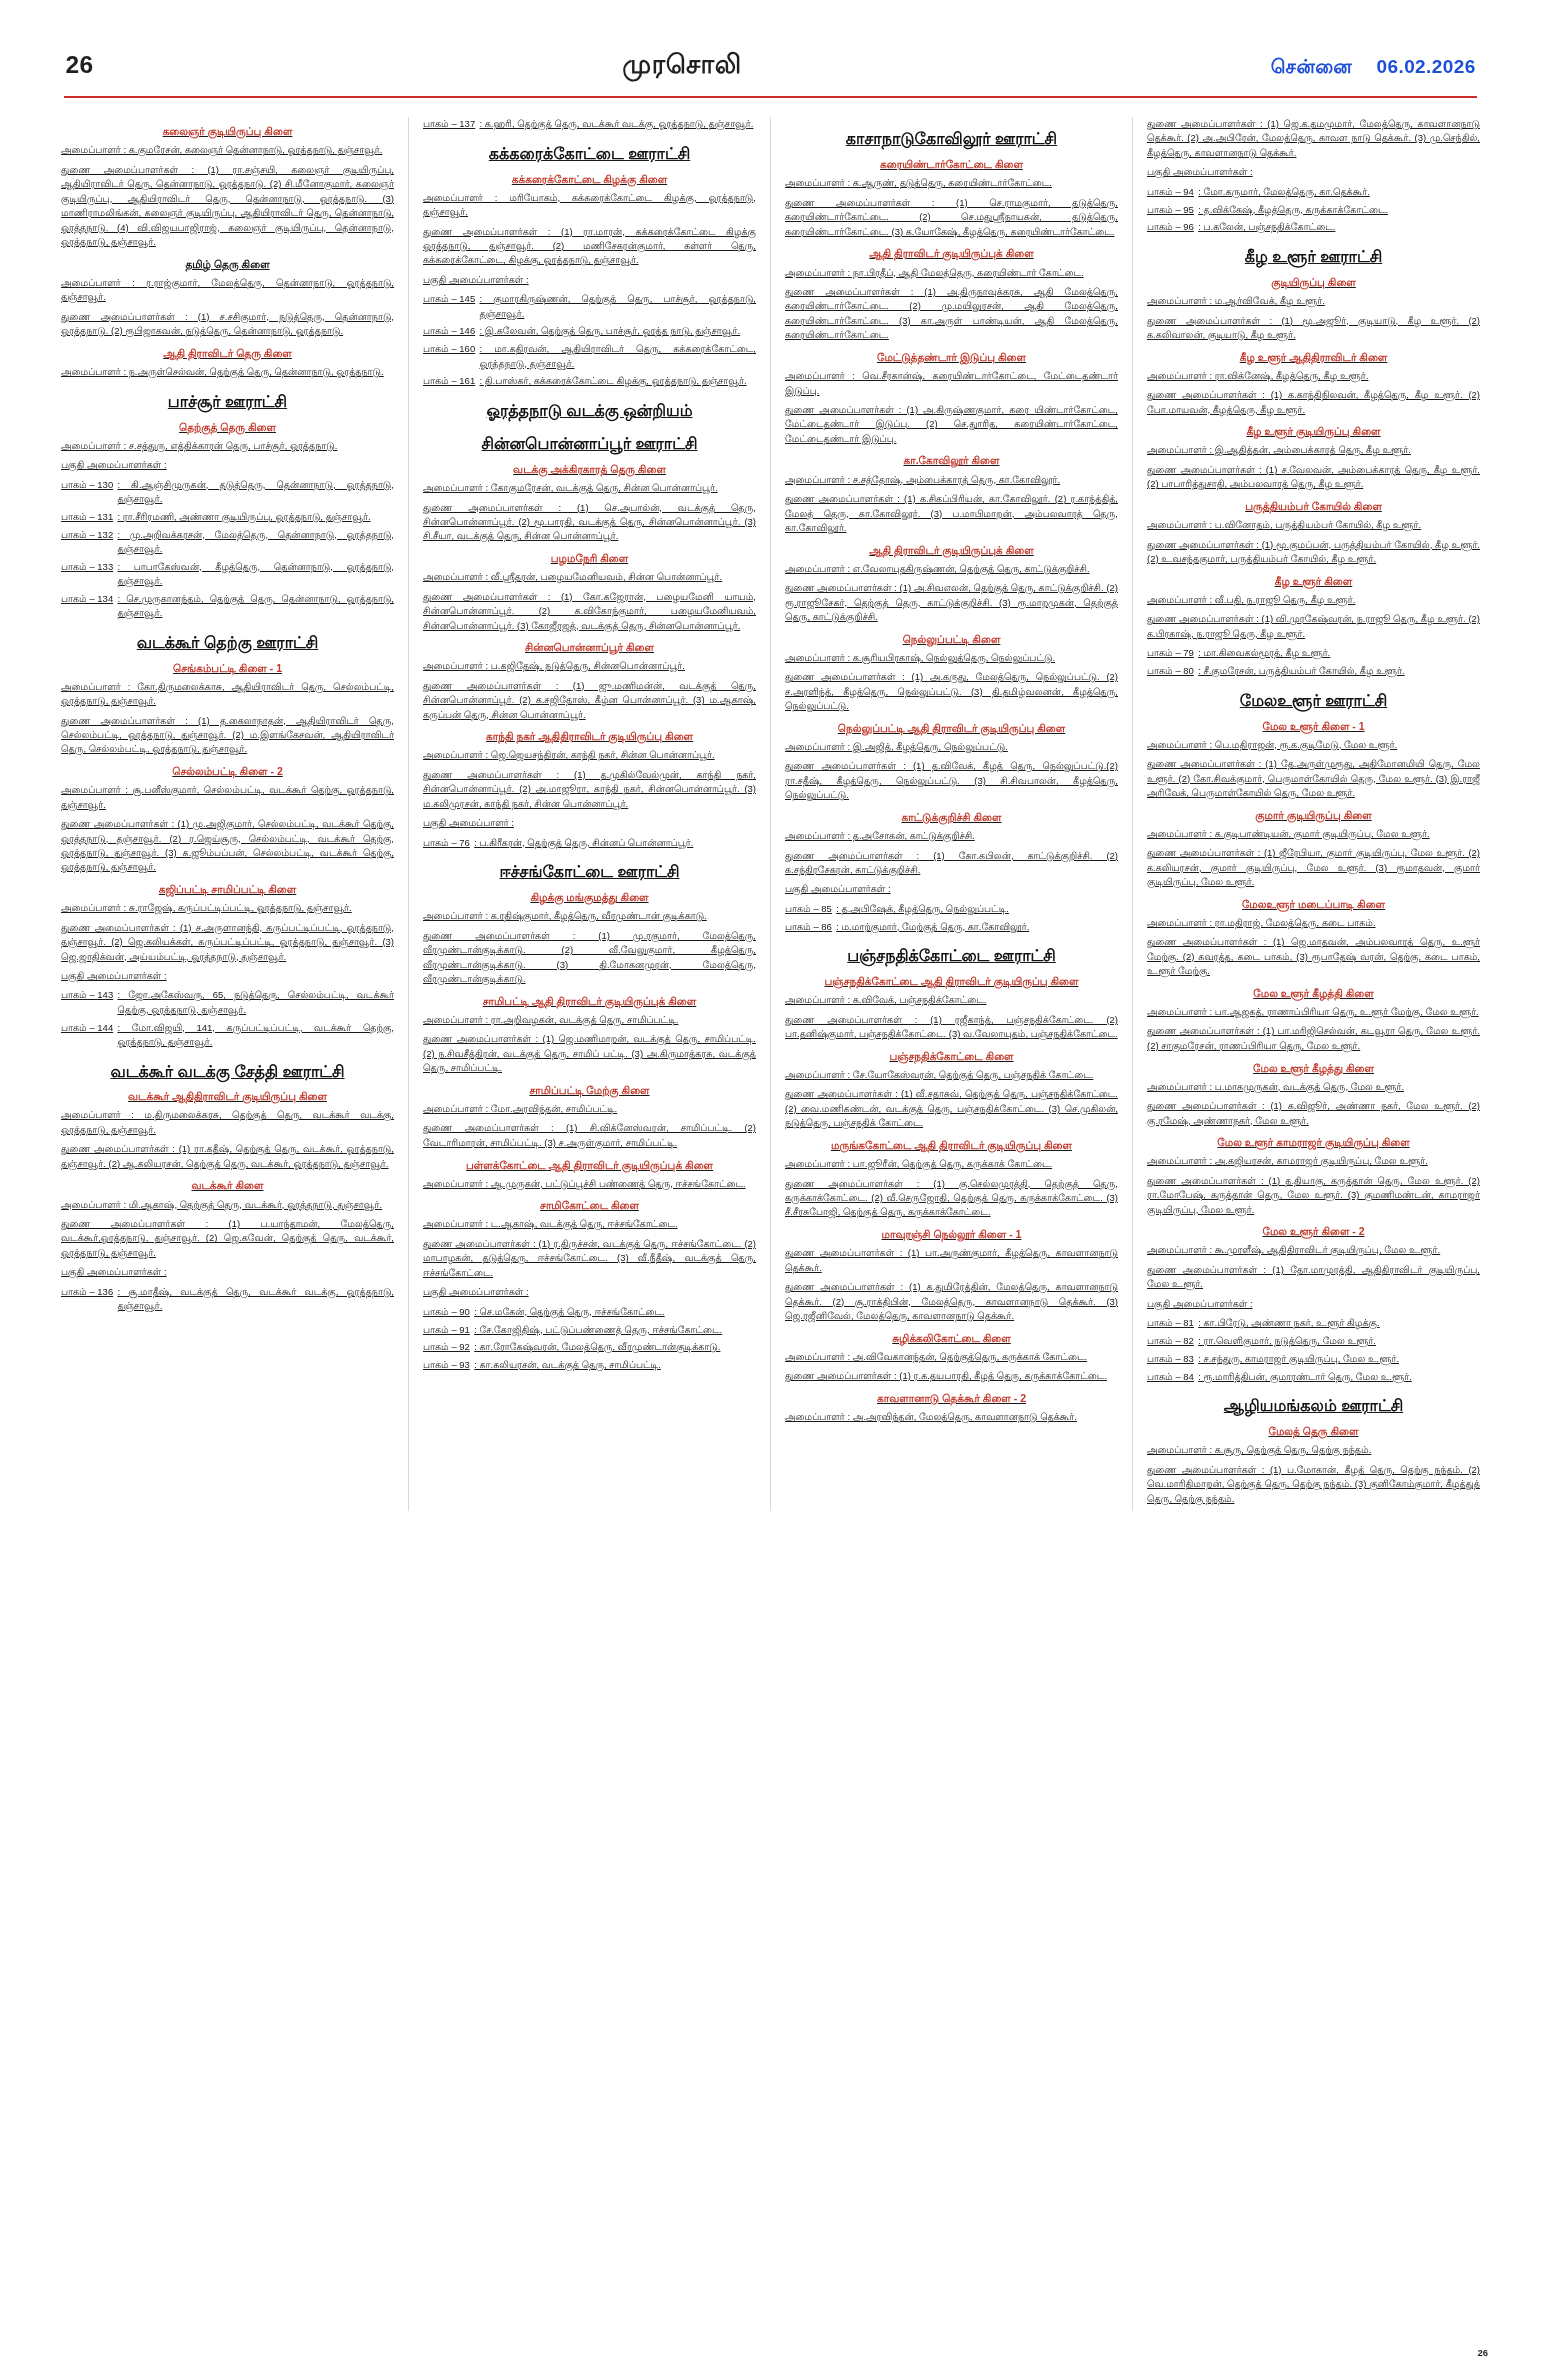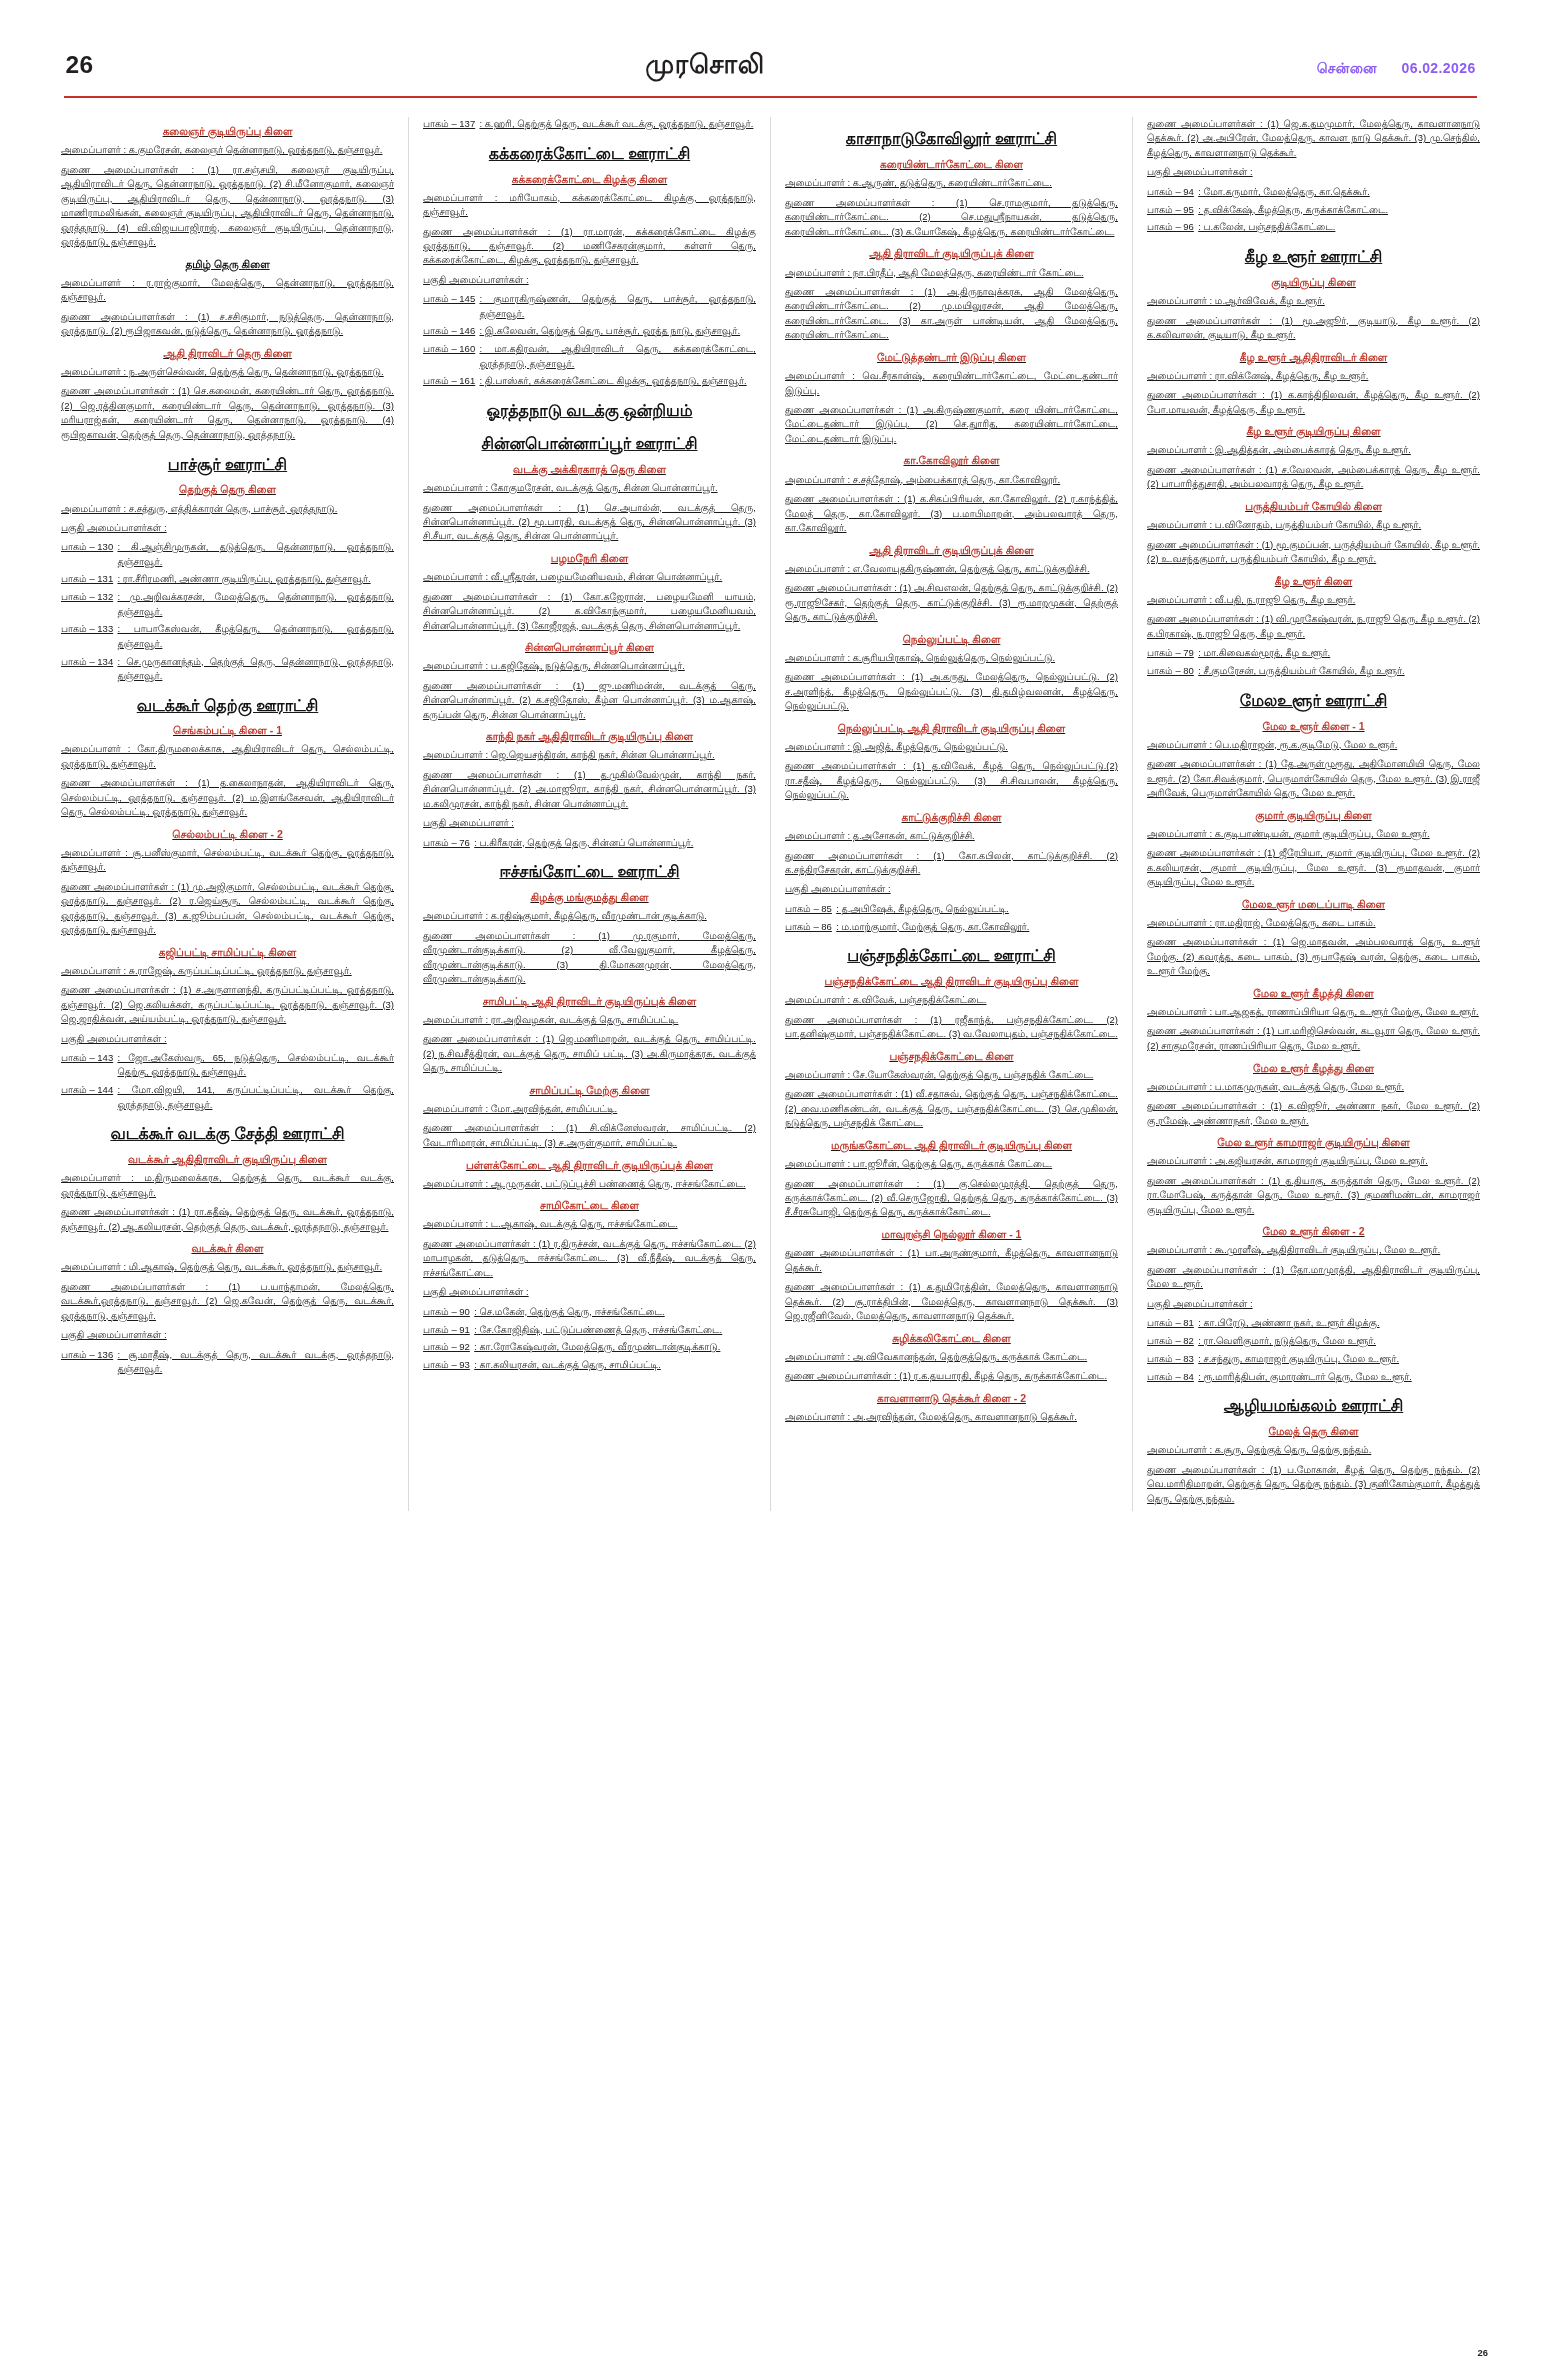--- a/index.html
+++ b/index.html
@@ -29,23 +29,23 @@
     color:#231f20;
     letter-spacing:0.4px;
   }
   .masthead .title{
     font-size:26px;
     font-weight:bold;
     color:#231f20;
     letter-spacing:0.7px;
   }
   .masthead .dateline{
-    font-size:14px;
-    font-weight:bold;
-    color:#8b5cf6;
+    font-size:19px;
+    font-weight:bold;
+    color:#1d4ed8;
     letter-spacing:0.4px;
     white-space:nowrap;
   }
   .masthead .dateline .city{margin-right:24.5px;}
   .rule{
     height:2.2px;
     background:#c9302c;
     margin:0 13px 19px 13px;
   }
   
@@ -135,21 +135,20 @@
   <div class="cols" id="cols">
       <div class="col">
         <div class="h-sub">கலைஞர் குடியிருப்பு கிளை</div>
         <p class="t">அமைப்பாளர் : க.குமரேசன், கலைஞர் தென்னாநாடு, ஓரத்தநாடு, தஞ்சாவூர்.</p>
         <p class="t">துணை அமைப்பாளர்கள் : (1) ரா.சஞ்சயி, கலைஞர் குடியிருப்பு, ஆதியிராவிடர் தெரு, தென்னாநாடு, ஓரத்தநாடு. (2) சி.மீனோகுமார், கலைஞர் குடியிருப்பு, ஆதியிராவிடர் தெரு, தென்னாநாடு, ஓரத்தநாடு. (3) மாணிராமலிங்கன், கலைஞர் குடியிருப்பு, ஆதியிராவிடர் தெரு, தென்னாநாடு, ஓரத்தநாடு. (4) வி.விஜயபாஜிராஜ், கலைஞர் குடியிருப்பு, தென்னாநாடு, ஓரத்தநாடு, தஞ்சாவூர்.</p>
         <div class="h-sub2">தமிழ் தெரு கிளை</div>
         <p class="t">அமைப்பாளர் : ர.ராஜ்குமார், மேலத்தெரு, தென்னாநாடு, ஓரத்தநாடு, தஞ்சாவூர்.</p>
         <p class="t">துணை அமைப்பாளர்கள் : (1) ச.சசிகுமார், நடுத்தெரு, தென்னாநாடு, ஓரத்தநாடு. (2) ரூபிஜாகவன், நடுத்தெரு, தென்னாநாடு, ஓரத்தநாடு.</p>
         <div class="h-sub">ஆதி திராவிடர் தெரு கிளை</div>
         <p class="t">அமைப்பாளர் : ந.அருள்செல்வன், தெற்குத் தெரு, தென்னாநாடு, ஓரத்தநாடு.</p>
-        <p class="t">துணை அமைப்பாளர்கள் : (1) செ.கலைமன், கரையிண்டார் தெரு, ஓரத்தநாடு. (2) ஜெ.ரத்தினகுமார், கரையிண்டார் தெரு, தென்னாநாடு, ஓரத்தநாடு. (3) மரியராஜ்கன், கரையிண்டார் தெரு, தென்னாநாடு, ஓரத்தநாடு. (4) ரூபிஜகாவன், தெற்குத் தெரு, தென்னாநாடு, ஓரத்தநாடு.</p>
         <div class="h-main">பாச்சூர் ஊராட்சி</div>
         <div class="h-sub">தெற்குத் தெரு கிளை</div>
         <p class="t">அமைப்பாளர் : ச.சத்துரு, எத்திக்காரன் தெரு, பாச்சூர், ஓரத்தநாடு.</p>
         <p class="t">பகுதி அமைப்பாளர்கள் :</p>
         <div class="ward">
           <span class="wno">பாகம் – 130</span>
           <span class="wtx">: கி.ஆஞ்சிமுருகன், தடுத்தெரு, தென்னாநாடு, ஓரத்தநாடு, தஞ்சாவூர்.</span>
         </div>
         <div class="ward">
           <span class="wno">பாகம் – 131</span>

